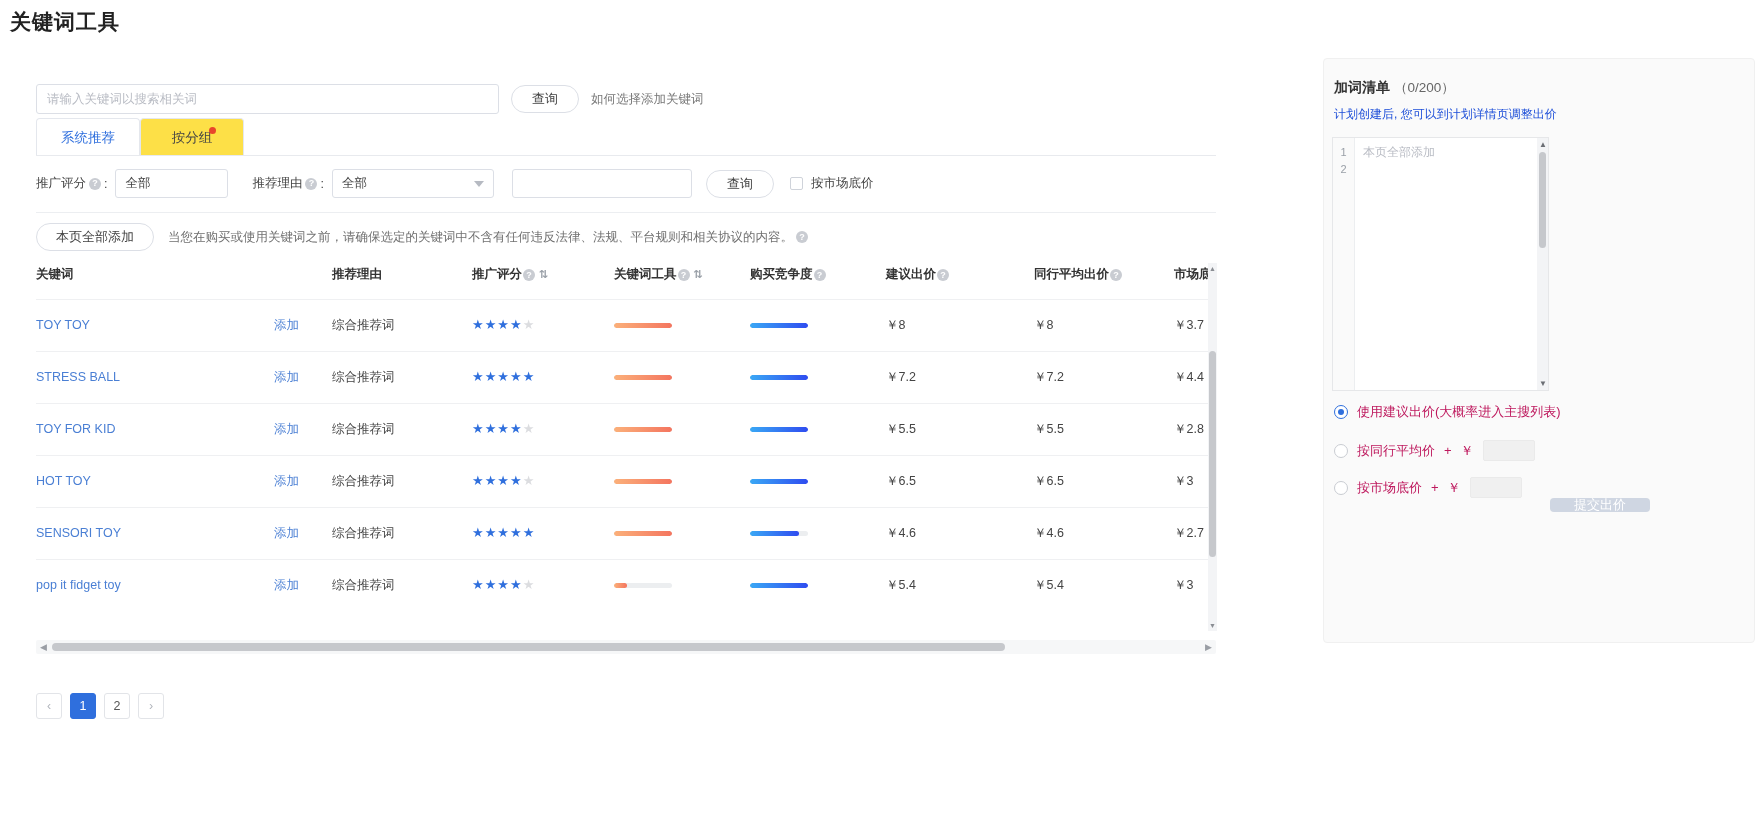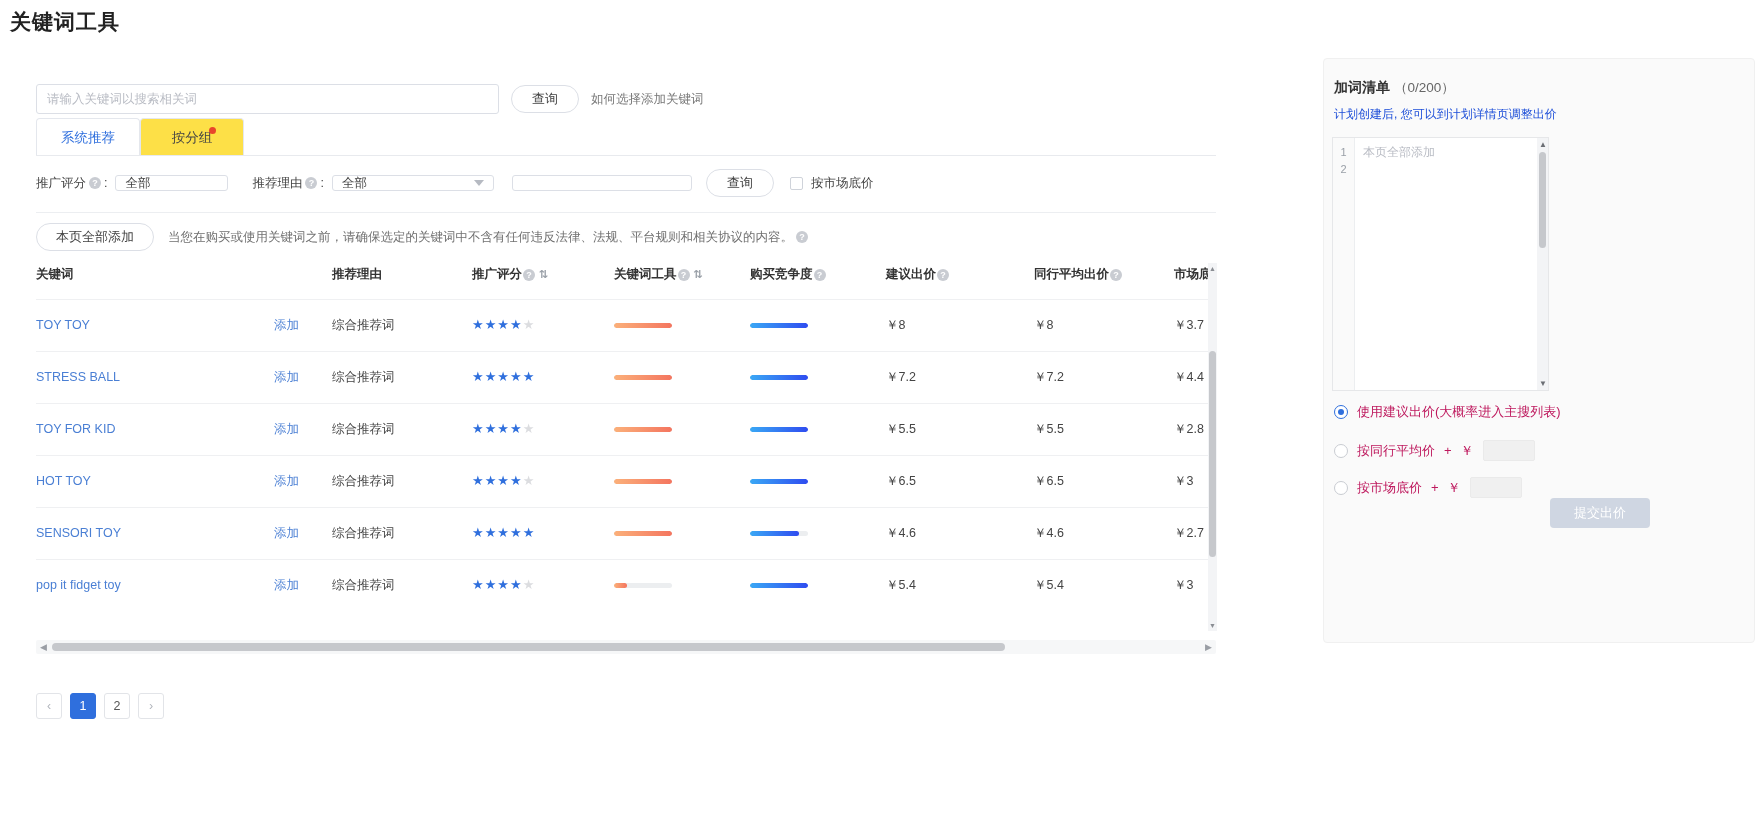--- a/index.html
+++ b/index.html
@@ -62,21 +62,21 @@
     position: absolute; left: 36px; top: 114px; display:flex; align-items:center; gap: 0px;
     font-size: 12.5px; color:#444;
   }
   .filter-label { display:flex; align-items:center; gap:2px; white-space:nowrap; }
   .qmark {
     display:inline-flex; align-items:center; justify-content:center;
     width: 12px; height: 12px; border-radius: 50%; background:#c9ccd2; color:#fff;
     font-size: 9px; line-height:1; font-weight: bold; margin: 0 1px;
   }
   .sel-box {
-    height: 16px; border: 1px solid #dcdfe6; border-radius: 3px; background:#fff;
+    height: 29px; border: 1px solid #dcdfe6; border-radius: 3px; background:#fff;
     font-size: 12.5px; color:#444; display:flex; align-items:center; padding: 0 9px;
     position: relative;
   }
   .sel-w1 { width: 113px; }
   .sel-w3 { width: 162px; }
   .caret {
     position:absolute; right: 9px; top: 50%; margin-top:-3px;
     width:0;height:0;border-left:5px solid transparent;border-right:5px solid transparent;
     border-top:6px solid #b6bac2;
   }
@@ -190,21 +190,21 @@
   .radio {
     width: 14px; height: 14px; border-radius:50%; border:1px solid #c9ccd2; background:#fff;
     display:inline-block; position:relative; flex: none;
   }
   .radio.on { border-color:#2f6fdd; }
   .radio.on::after {
     content:""; position:absolute; left:3px; top:3px; width:6px; height:6px; border-radius:50%; background:#2f6fdd;
   }
   .mini-input { width: 52px; height: 21px; background:#f0f0f0; border: 1px solid #eaeaea; border-radius:2px; }
   .submit-btn {
-    position:absolute; left: 226px; top: 439px; width: 100px; height: 30px;
+    position:absolute; left: 226px; top: 439px; width: 100px; height: 14px;
     background: #cfd6e2; color: #fff; border-radius: 4px; font-size: 13px;
     display:flex; align-items:center; justify-content:center; cursor:pointer;
   }
 
   
   .watermark {
     position: absolute; left: 1294px; top: 678px;
     font-size: 33px; font-weight: bold; color: #1d1d1f; letter-spacing: 1px;
     white-space: nowrap;
   }

